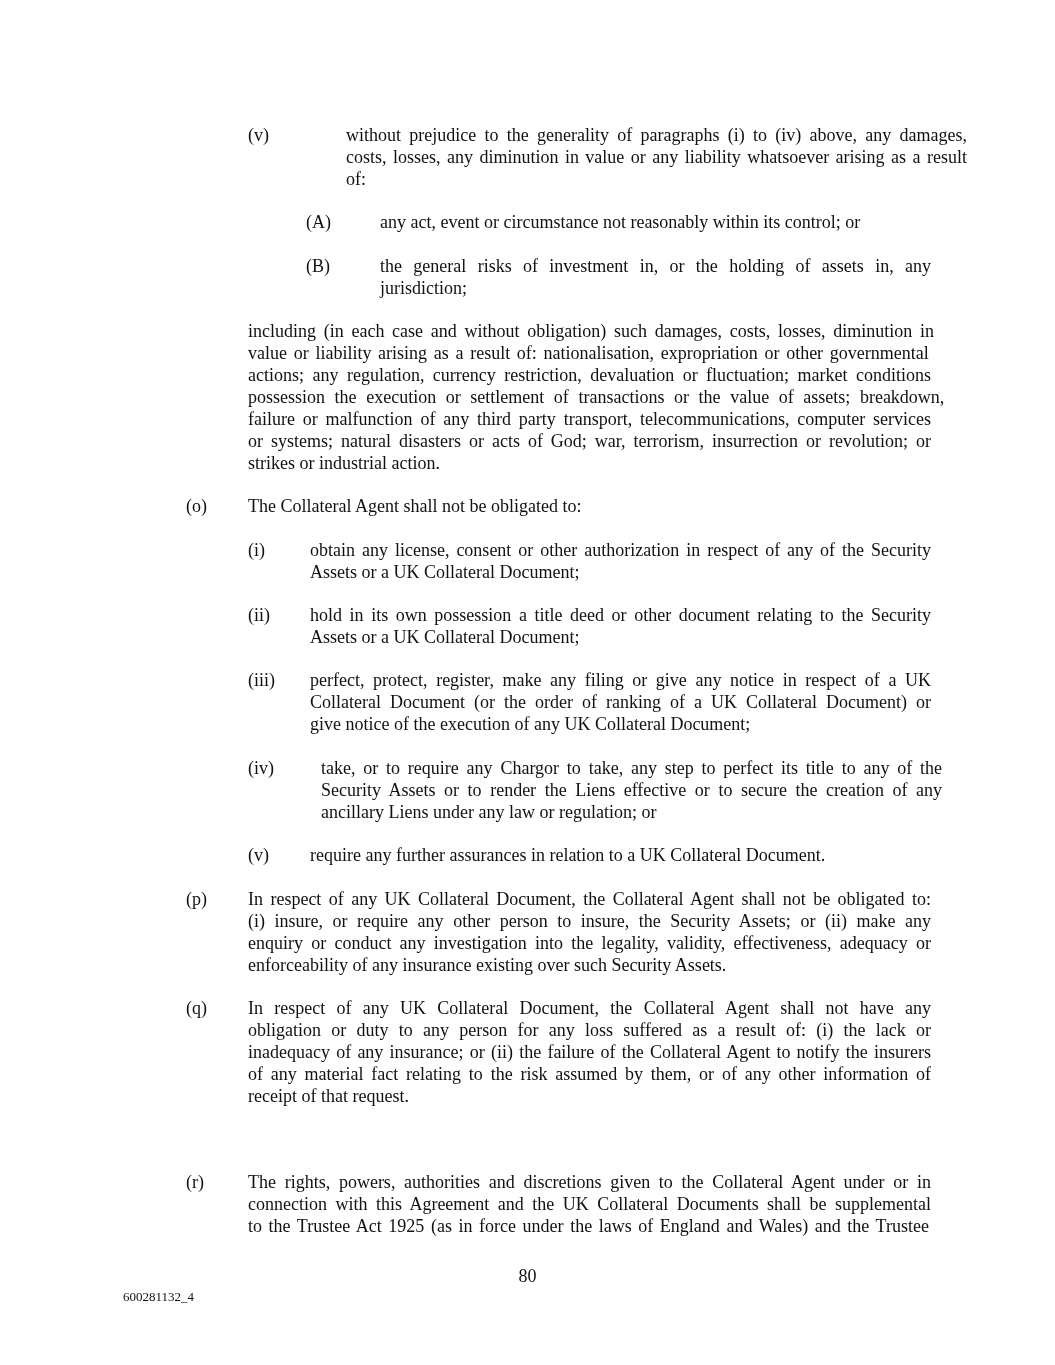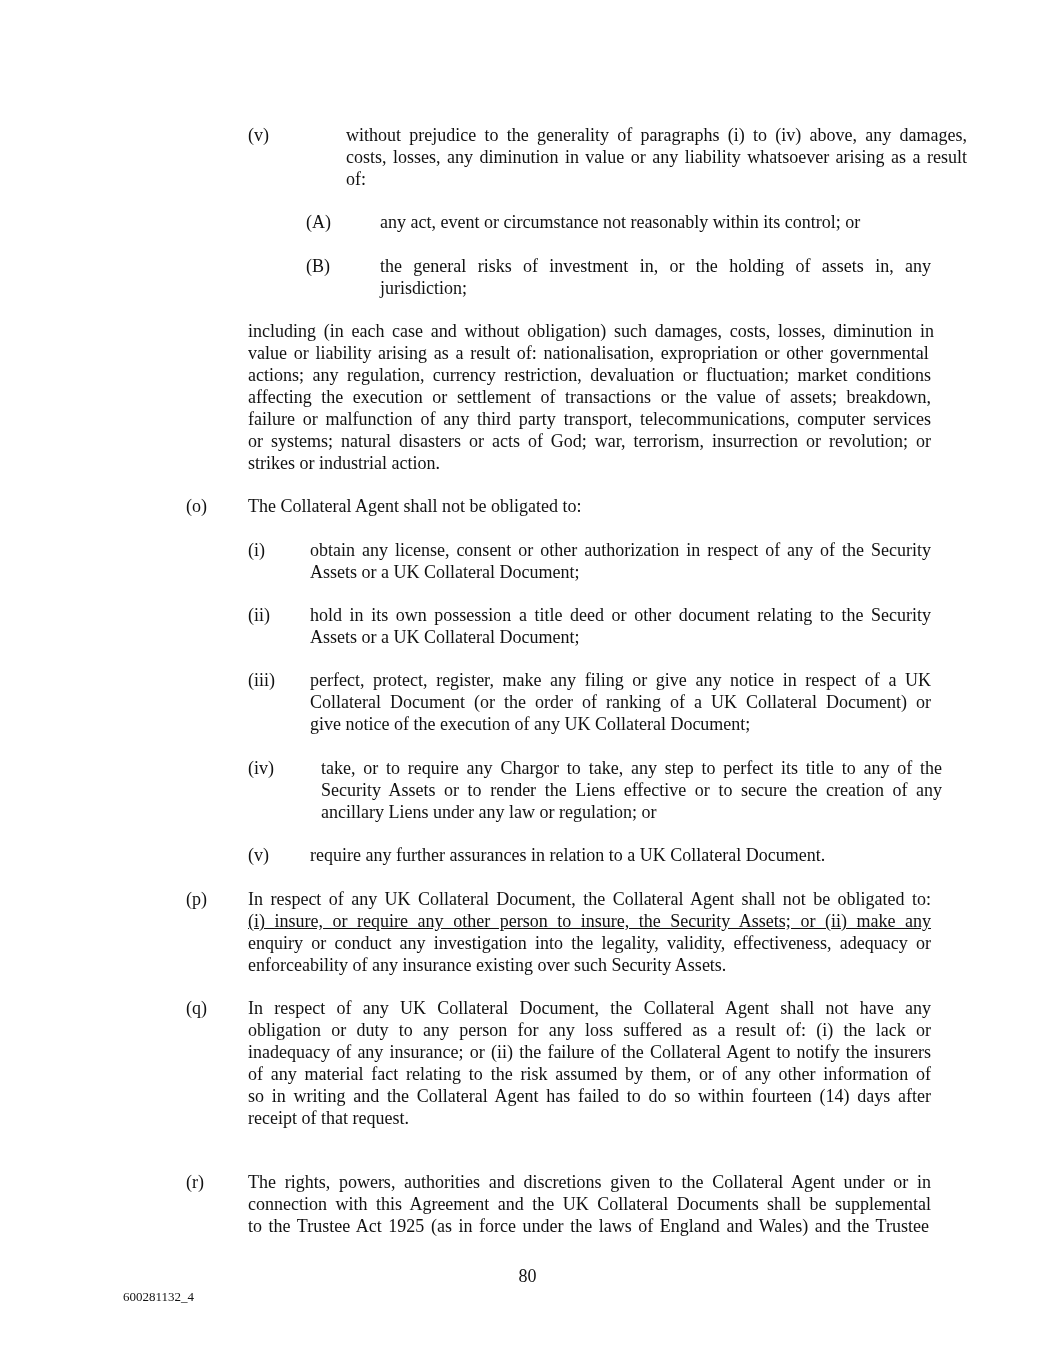--- a/index.html
+++ b/index.html
@@ -33,21 +33,21 @@
   <span class="label" style="left:306px; top:255px;">(B)</span>
   <div class="para" style="left:380px; top:255px; width:551px;">
       <span class="line" style="word-spacing: 6.84115px; text-align: left; text-align-last: left;">the general risks of investment in, or the holding of assets in, any</span>
       <span class="line last">jurisdiction;</span>
     </div>
 
   <div class="para" style="left:248px; top:320px; width:683px;">
       <span class="line" style="word-spacing: 3.21745px; text-align: left; text-align-last: left;">including (in each case and without obligation) such damages, costs, losses, diminution in</span>
       <span class="line" style="word-spacing: 2.20553px; text-align: left; text-align-last: left;">value or liability arising as a result of:  nationalisation, expropriation or other governmental</span>
       <span class="line" style="word-spacing: 3.96701px; text-align: left; text-align-last: left;">actions; any regulation, currency restriction, devaluation or fluctuation; market conditions</span>
-      <span class="line" style="word-spacing: 5.08594px; text-align: left; text-align-last: left;">affecting the execution or settlement of transactions or the value of assets; breakdown,</span>
+      <span class="line" style="word-spacing: 5.08594px; text-align: left; text-align-last: left;">possession the execution or settlement of transactions or the value of assets; breakdown,</span>
       <span class="line" style="word-spacing: 3.32031px; text-align: left; text-align-last: left;">failure or malfunction of any third party transport, telecommunications, computer services</span>
       <span class="line" style="word-spacing: 3.48918px; text-align: left; text-align-last: left;">or systems; natural disasters or acts of God; war, terrorism, insurrection or revolution; or</span>
       <span class="line last">strikes or industrial action.</span>
     </div>
 
   <span class="label" style="left:186px; top:495px;">(o)</span>
   <div class="para" style="left:248px; top:495px; width:683px;">
       <span class="line last">The Collateral Agent shall not be obligated to:</span>
     </div>
 
@@ -78,32 +78,31 @@
     </div>
 
   <span class="label" style="left:248px; top:844px;">(v)</span>
   <div class="para" style="left:310px; top:844px; width:621px;">
       <span class="line last">require any further assurances in relation to a UK Collateral Document.</span>
     </div>
 
   <span class="label" style="left:186px; top:888px;">(p)</span>
   <div class="para" style="left:248px; top:888px; width:683px;">
       <span class="line" style="word-spacing: 2.90513px; text-align: left; text-align-last: left;">In respect of any UK Collateral Document, the Collateral Agent shall not be obligated to:</span>
-      <span class="line" style="word-spacing: 5.04375px; text-align: left; text-align-last: left; text-decoration: underline;">(i) insure, or require any other person to insure, the Security Assets; or (ii) make any</span>
+      <span class="line" style="word-spacing: 5.04375px; text-align: left; text-align-last: left;">(i) insure, or require any other person to insure, the Security Assets; or (ii) make any</span>
       <span class="line" style="word-spacing: 3.71449px; text-align: left; text-align-last: left;">enquiry or conduct any investigation into the legality, validity, effectiveness, adequacy or</span>
       <span class="line last">enforceability of any insurance existing over such Security Assets.</span>
     </div>
 
   <span class="label" style="left:186px; top:997px;">(q)</span>
   <div class="para" style="left:248px; top:997px; width:683px;">
       <span class="line" style="word-spacing: 6.78245px; text-align: left; text-align-last: left;">In respect of any UK Collateral Document, the Collateral Agent shall not have any</span>
       <span class="line" style="word-spacing: 5.76287px; text-align: left; text-align-last: left;">obligation or duty to any person for any loss suffered as a result of: (i) the lack or</span>
       <span class="line" style="word-spacing: 1.71458px; text-align: left; text-align-last: left;">inadequacy of any insurance; or (ii) the failure of the Collateral Agent to notify the insurers</span>
       <span class="line" style="word-spacing: 3.29297px; text-align: left; text-align-last: left;">of any material fact relating to the risk assumed by them, or of any other information of</span>
-      <span class="line" style="word-spacing: 3.25977px; text-align: left; text-align-last: left;">so in writing and the Collateral Agent has failed to do so within fourteen (14) days after</span>
       <span class="line last">receipt of that request.</span>
     </div>
 
   <span class="label" style="left:186px; top:1171px;">(r)</span>
   <div class="para" style="left:248px; top:1171px; width:683px;">
       <span class="line" style="word-spacing: 4.20312px; text-align: center; text-align-last: left;">The rights, powers, authorities and discretions given to the Collateral Agent under or in</span>
       <span class="line" style="word-spacing: 3.96875px; text-align: left; text-align-last: left;">connection with this Agreement and the UK Collateral Documents shall be supplemental</span>
       <span class="line" style="word-spacing: 2.07812px; text-align: left; text-align-last: left;">to the Trustee Act 1925 (as in force under the laws of England and Wales)  and the Trustee</span>
     </div>
 

